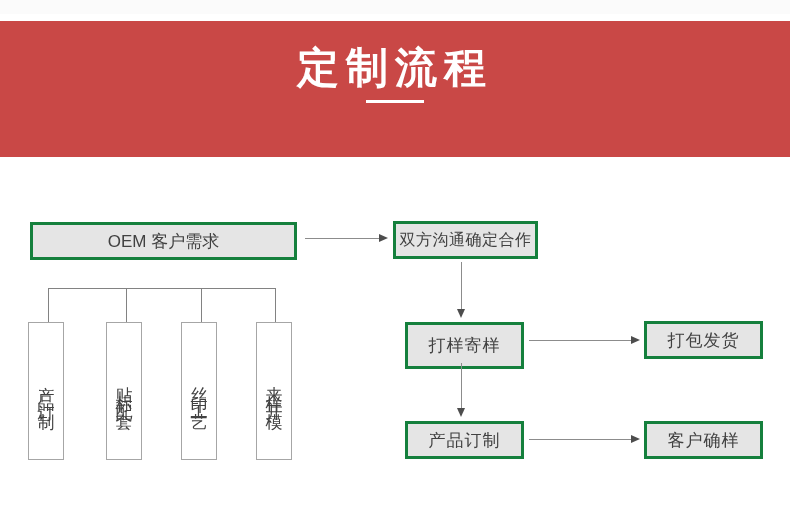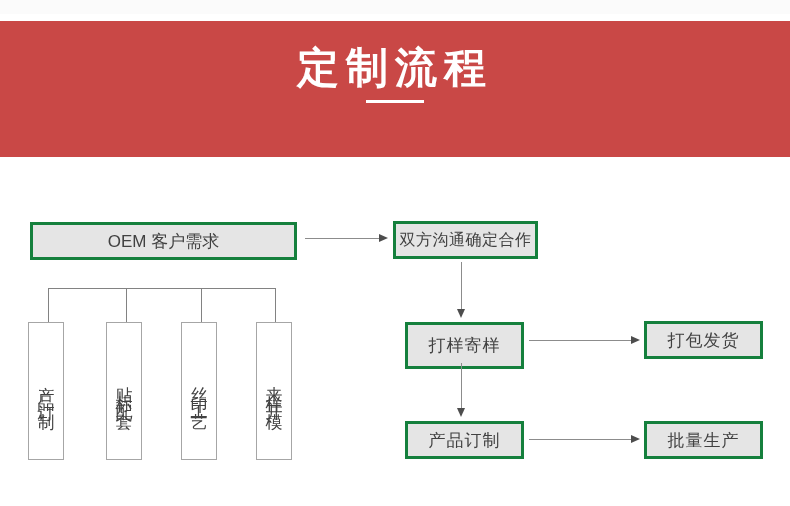--- a/index.html
+++ b/index.html
@@ -117,16 +117,16 @@
     <div class="arrow-h arrow-sample-ship"></div>
 
     <div class="box box-ship">打包发货</div>
 
     <div class="arrow-v arrow-sample-down"></div>
 
     <div class="box box-confirm">产品订制</div>
 
     <div class="arrow-h arrow-confirm-prod"></div>
 
-    <div class="box box-production">批量生产</div>
+    <div class="box box-production">客户确样</div>
 
   </div>
 </div>
 
 </body></html>

